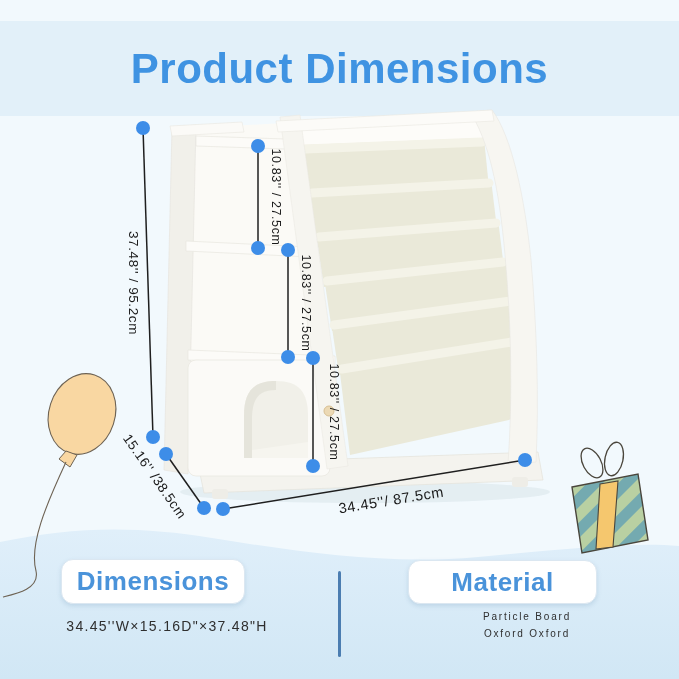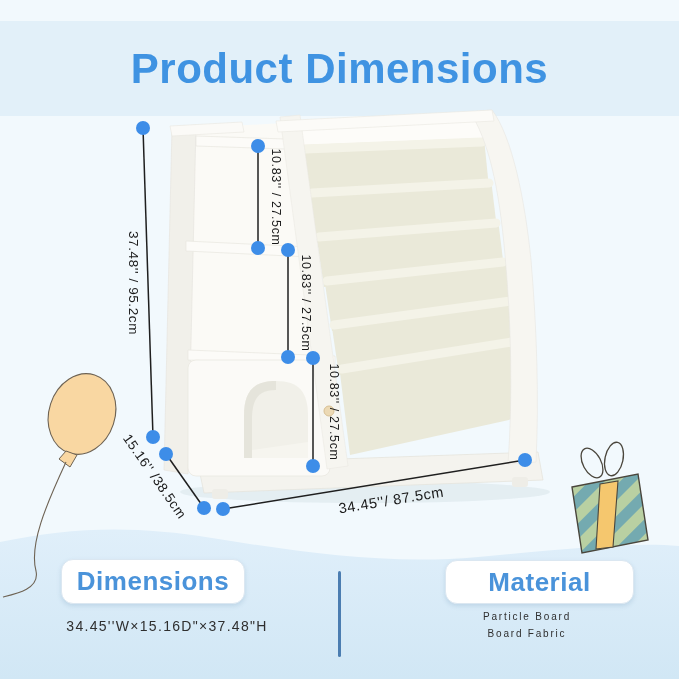--- a/index.html
+++ b/index.html
@@ -16,21 +16,21 @@
     margin:0;font-size:42px;font-weight:700;color:#3f93e2;letter-spacing:0.5px;
   }
   svg.scene{position:absolute;left:0;top:0;}
   .pill{
     position:absolute;background:#ffffff;border:1px solid #dbe7f1;border-radius:12px;
     box-shadow:0 2px 4px rgba(130,165,195,.30);
     display:flex;align-items:center;justify-content:center;
     color:#4a93da;font-weight:700;font-size:26px;letter-spacing:0.5px;
   }
   #btn-dimensions{left:61px;top:559px;width:182px;height:43px;}
-  #btn-material{left:445px;top:560px;width:187px;height:42px;}
+  #btn-material{left:408px;top:560px;width:187px;height:42px;}
   .spec{
     position:absolute;text-align:center;color:#2f2f2f;font-size:14px;
   }
   #spec-dimensions{left:32px;top:618px;width:270px;letter-spacing:1.3px;line-height:17px;}
   #spec-material{left:421px;top:609px;width:212px;letter-spacing:1.8px;line-height:16.5px;font-size:10px;}
   .divider{
     position:absolute;left:338px;top:571px;width:2.5px;height:86px;
     background:#4b7db1;border-radius:3px;
   }
   text.dim{
@@ -155,14 +155,14 @@
 <div class="pill" id="btn-dimensions">Dimensions</div>
 <div class="spec" id="spec-dimensions">
   <div>34.45''W×15.16D"×37.48"H</div>
 </div>
 
 <div class="divider"></div>
 
 <div class="pill" id="btn-material">Material</div>
 <div class="spec" id="spec-material">
   <div>Particle Board</div>
-  <div>Board Fabric</div>
+  <div>Oxford Oxford</div>
 </div>
 
 </body></html>

